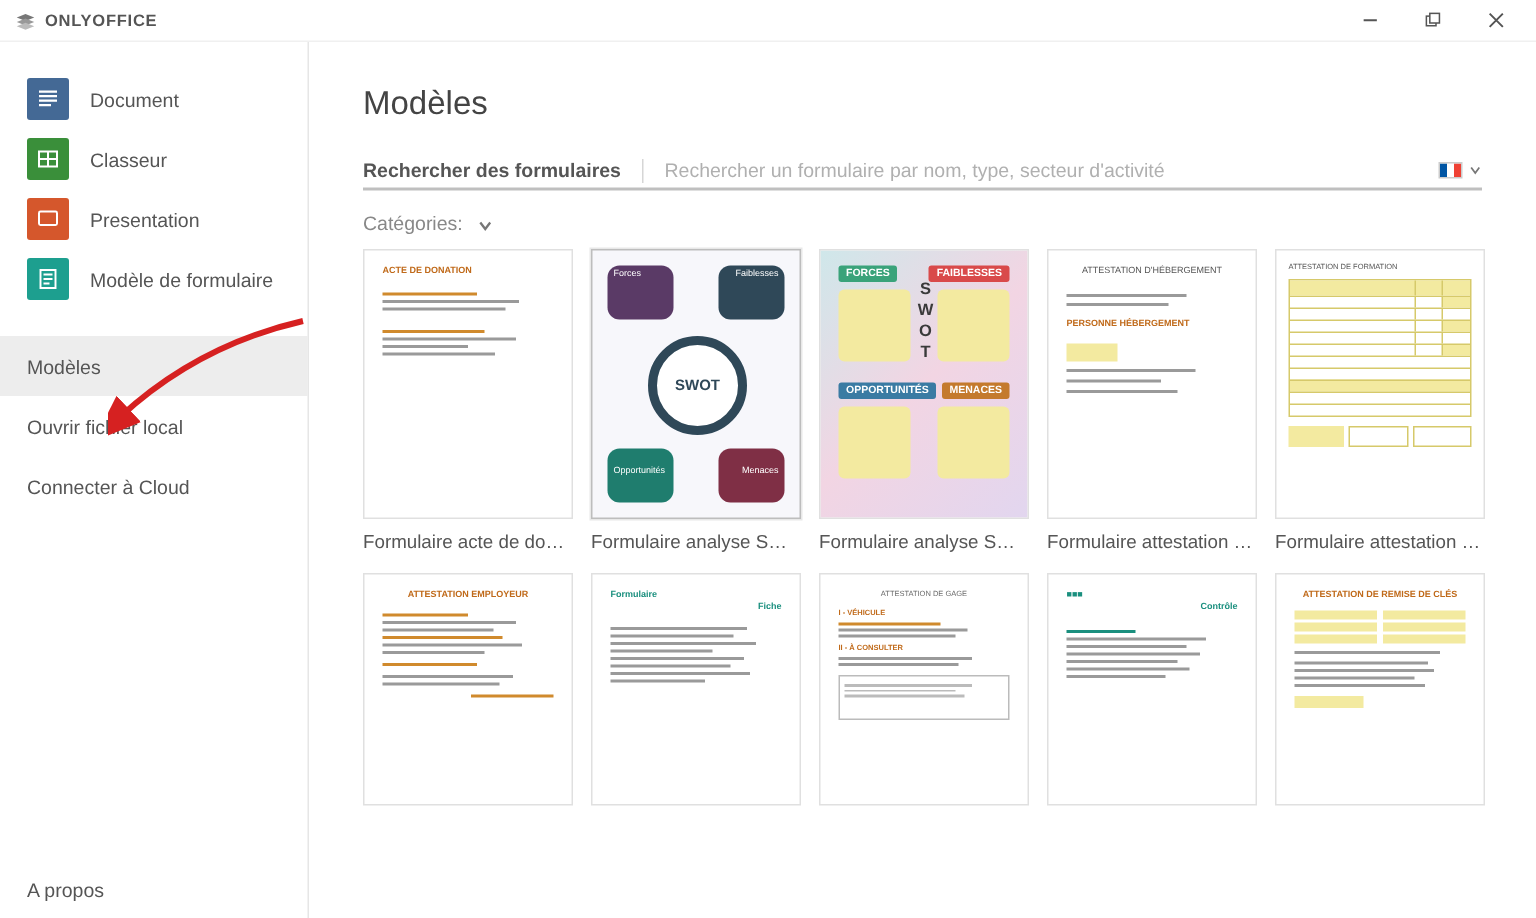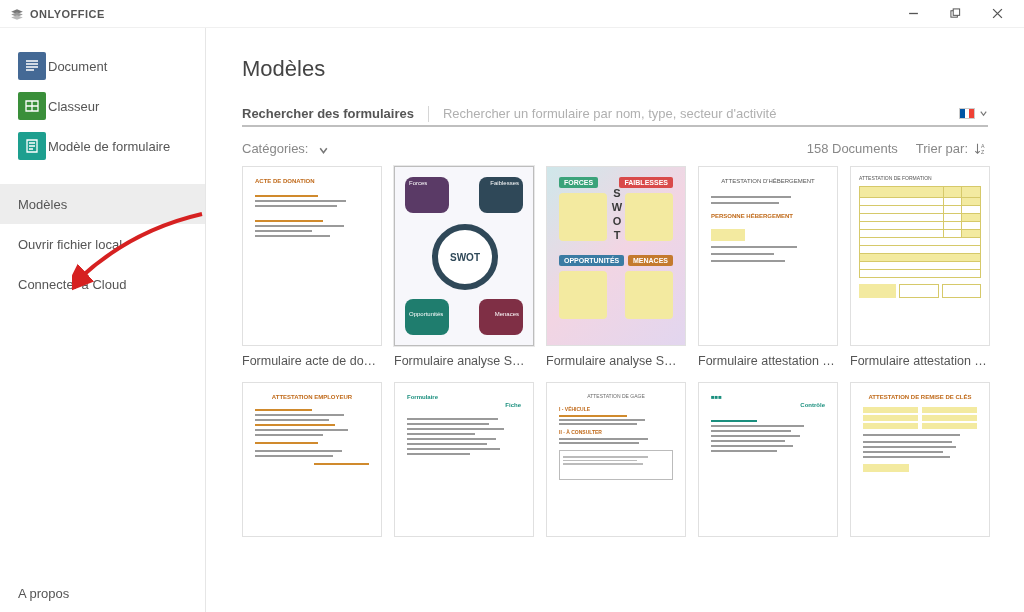--- a/index.html
+++ b/index.html
@@ -11,21 +11,21 @@
   .tb-right { display: flex; }
   .tb-btn { width: 42px; height: 26px; display:flex; align-items:center; justify-content:center; color:#555; }
   .tb-btn svg { width:11px; height:11px; }
   
   .body { display: flex; height: calc(612px - 28px); }
   .sidebar { width: 205px; background:#fff; display:flex; flex-direction:column; padding-top: 18px; }
   .divider { width:1px; background:#e6e6e6; }
   .main { flex:1; padding: 28px 36px 0 36px; position:relative; overflow:hidden; }
 
   .sb-head { font-size: 20px; color:#6f6f6f; padding: 6px 18px 14px 18px; font-weight: 400; }
-  .sb-item { display:flex; align-items:center; gap:2px; height:40px; padding: 0 18px; font-size:13px; color:#555; cursor:pointer; }
+  .sb-item { display:flex; align-items:center; gap:14px; height:40px; padding: 0 18px; font-size:13px; color:#555; cursor:pointer; }
   .sb-item.active { background:#ededed; }
   .sb-item.no-icon { padding-left:18px; }
   .app-icon { width:28px; height:28px; border-radius:2px; display:flex; align-items:center; justify-content:center; color:#fff; flex-shrink:0; }
   .app-icon svg { width:18px; height:18px; }
   .ic-doc { background:#446995; }
   .ic-sheet { background:#3a8f3a; }
   .ic-pres { background:#d5572c; }
   .ic-form { background:#1d9f8f; }
   .sb-gap { height: 18px; }
   .sb-flex { flex:1; }
@@ -118,20 +118,28 @@
 
     <div class="sb-item">
       <div class="app-icon ic-sheet">
         <svg viewBox="0 0 18 18">
             <path d="M3 4h12v10H3z M3 9h12 M9 4v10" stroke="#fff" stroke-width="1.3" fill="none"></path>
           </svg>
       </div>
       <span>Classeur</span>
     </div>
 
+    <div class="sb-item">
+      <div class="app-icon ic-pres">
+        <svg viewBox="0 0 18 18">
+            <rect x="3" y="4" width="12" height="9" rx="1" stroke="#fff" stroke-width="1.3" fill="none"></rect>
+          </svg>
+      </div>
+      <span>Presentation</span>
+    </div>
 
     <div class="sb-item">
       <div class="app-icon ic-form">
         <svg viewBox="0 0 18 18">
             <path d="M4 3h10v12H4z M6 6h6 M6 9h6 M6 12h4" stroke="#fff" stroke-width="1.3" fill="none"></path>
           </svg>
       </div>
       <span>Modèle de formulaire</span>
     </div>
 
@@ -183,31 +191,20 @@
           </svg>
       </div>
     </div>
 
     <div class="toolbar">
       <div class="toolbar-left">
         <span>Catégories:</span>
         <svg width="11" height="11" viewBox="0 0 10 10">
             <path d="M2 3 L5 7 L8 3" stroke="#777" stroke-width="1.4" fill="none"></path>
           </svg>
-      </div>
-      <div class="toolbar-right">
-        <span>158 Documents</span>
-        <div class="sort">
-          <span>Trier par:</span>
-          <svg width="14" height="14" viewBox="0 0 16 16">
-            <path d="M4 2 v11 M1.5 10.5 L4 13 L6.5 10.5" stroke="#777" stroke-width="1.2" fill="none"></path>
-            <text x="8" y="7" font-size="6" fill="#777">A</text>
-            <text x="8" y="14" font-size="6" fill="#777">Z</text>
-          </svg>
-        </div>
       </div>
     </div>
 
     <div class="grid">
 
       <div class="card">
         <div class="thumb th-pad">
           <div class="tiny">
             <div class="hdr">ACTE DE DONATION</div><br>
             <div style="width:55%; height:2px; background:#d08a2d; margin:3px 0;"></div>

